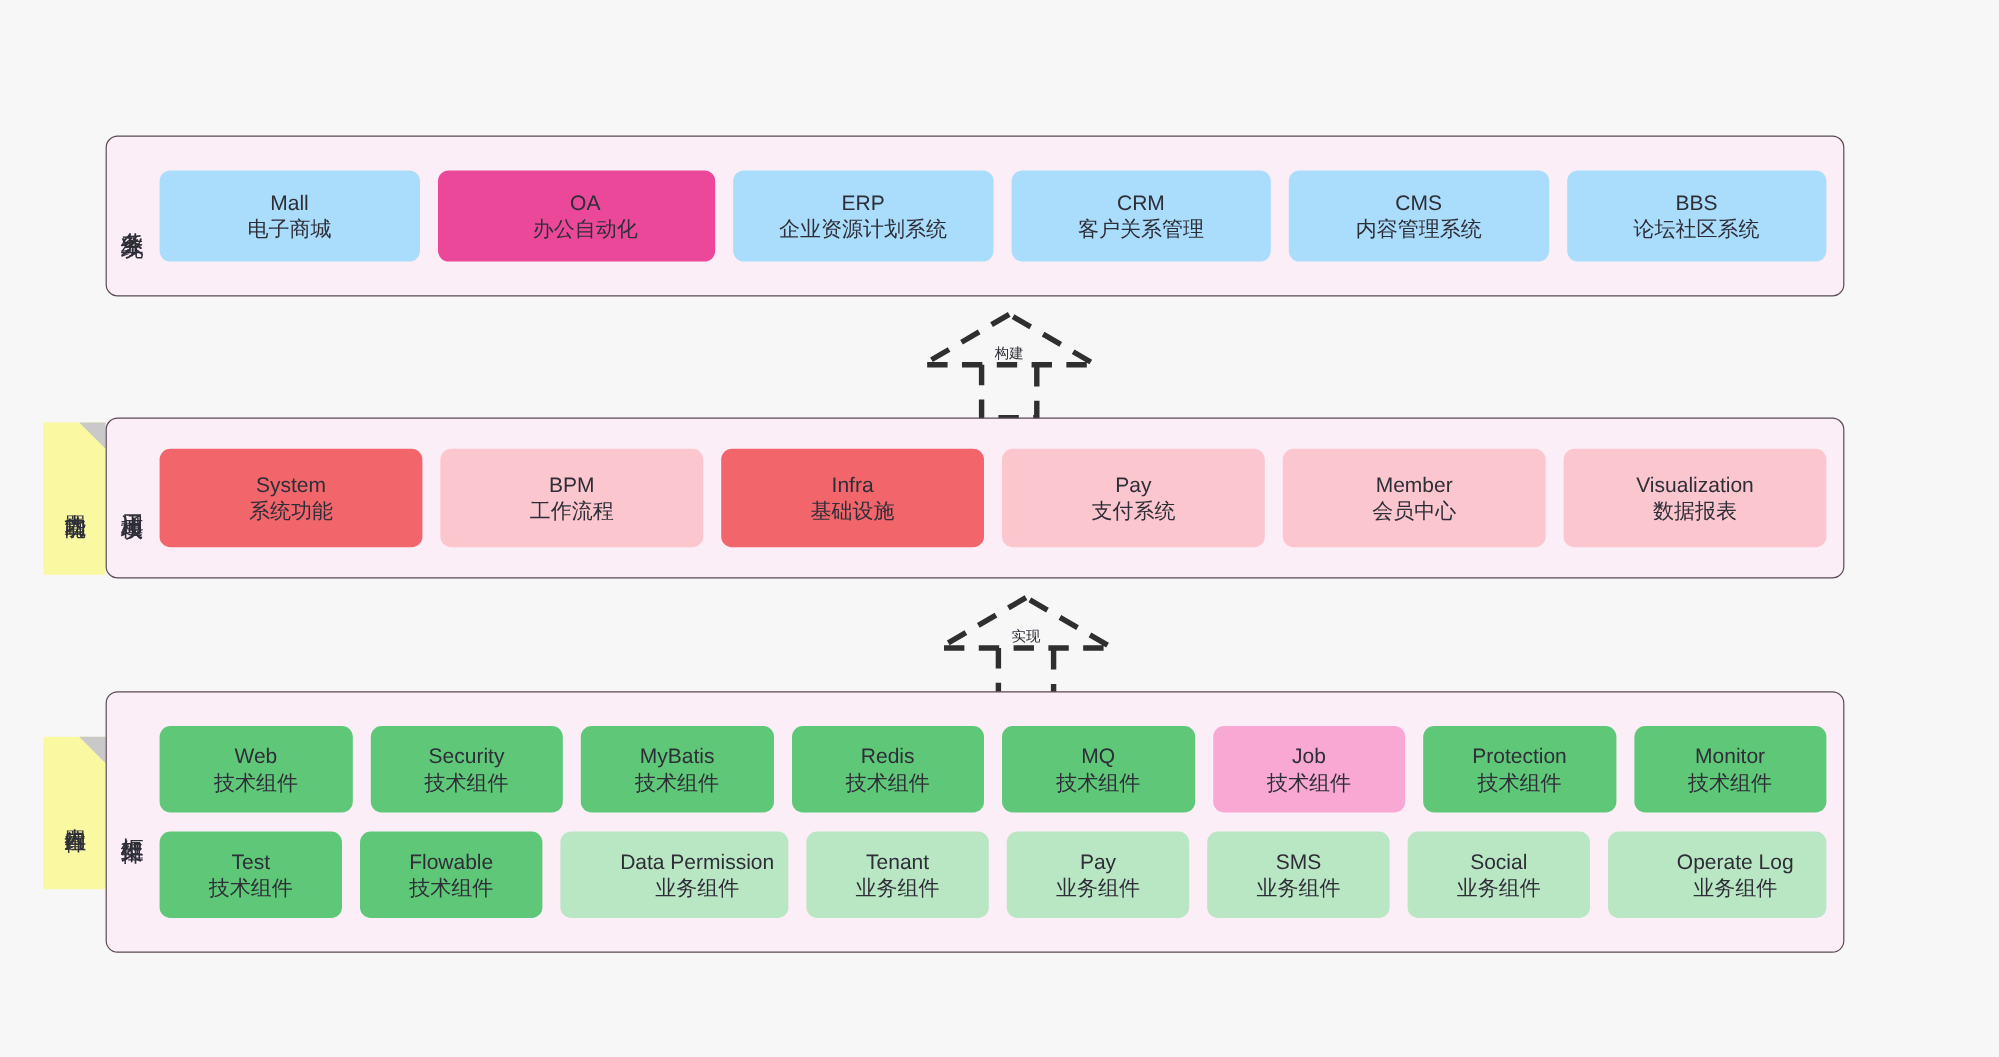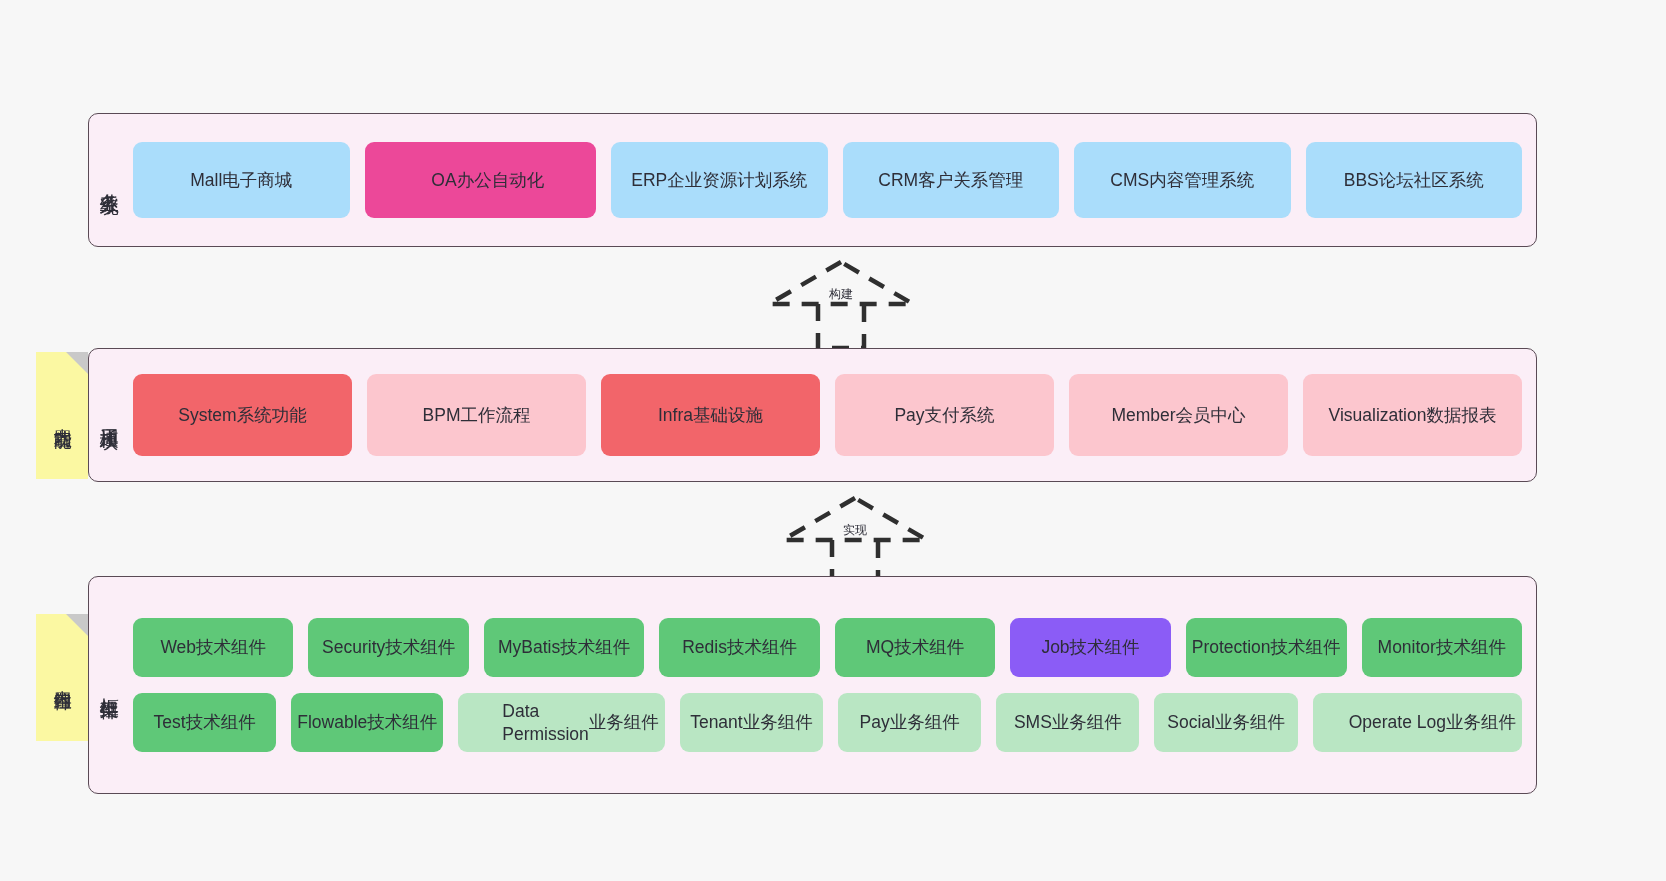--- a/index.html
+++ b/index.html
@@ -58,20 +58,21 @@
   }
   .row {
     display: flex;
     gap: 15px;
   }
   .cell {
     flex: 1 1 0;
     box-sizing: border-box;
     border-radius: 9px;
     display: flex;
+    flex-direction: column;
     align-items: center;
     justify-content: center;
     text-align: left;
     line-height: 1.28;
     font-size: 17.5px;
     color: #2e2e38;
     padding: 4px 6px;
     user-select: none;
   }
   .cell .en { white-space: nowrap; }
@@ -79,21 +80,21 @@
   .cell.wrap .en { white-space: normal; }
 
   
   #panel-business { left: 88px;  top: 113px; width: 1449px; height: 134px; }
   #panel-business .cell { height: 76px; }
 
   #panel-modules  { left: 88px;  top: 348px; width: 1449px; height: 134px; }
   #panel-modules .cell { height: 82px; }
 
   #panel-framework{ left: 88px;  top: 576px; width: 1449px; height: 218px; }
-  #panel-framework .cell { height: 59px; }
+  #panel-framework .cell { height: 72px; }
 
   
   .sticky {
     position: absolute;
     width: 52px;
     background: #fbf8a2;
     box-sizing: border-box;
     font-size: 18px;
     line-height: 1.2;
     color: #2e2e38;
@@ -246,21 +247,21 @@
             <div class="cn">技术组件</div>
           </div>
           <div class="cell" style="background: rgb(95, 200, 120);">
             <div class="en">Redis</div>
             <div class="cn">技术组件</div>
           </div>
           <div class="cell" style="background: rgb(95, 200, 120);">
             <div class="en">MQ</div>
             <div class="cn">技术组件</div>
           </div>
-          <div class="cell" style="background: #8b5cf6;">
+          <div class="cell" style="background: #f9a8d4;">
             <div class="en">Job</div>
             <div class="cn">技术组件</div>
           </div>
           <div class="cell" style="background: rgb(95, 200, 120);">
             <div class="en">Protection</div>
             <div class="cn">技术组件</div>
           </div>
           <div class="cell" style="background: rgb(95, 200, 120);">
             <div class="en">Monitor</div>
             <div class="cn">技术组件</div>

